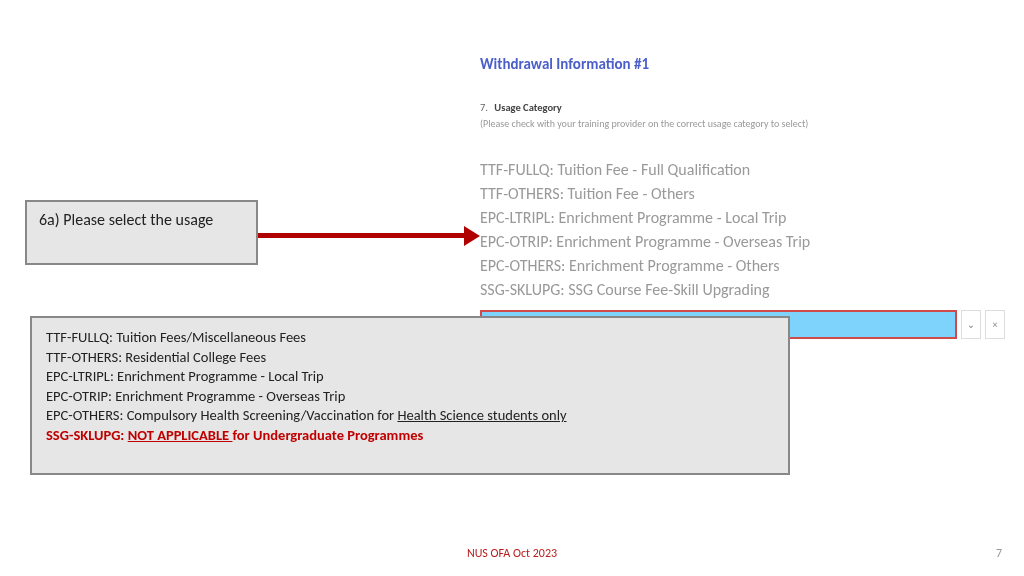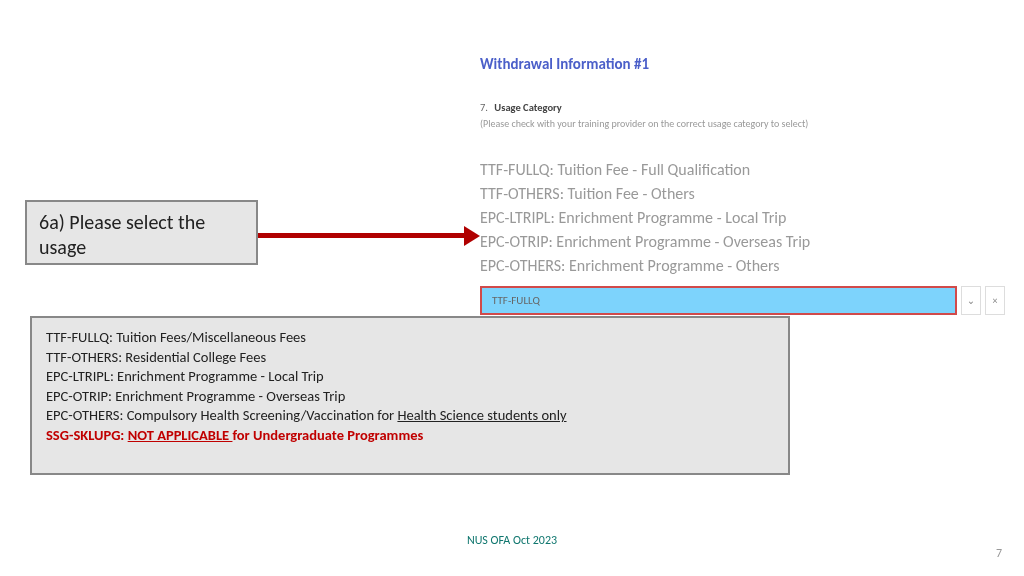--- a/index.html
+++ b/index.html
@@ -67,21 +67,21 @@
     }
     .callout {
       position: absolute;
       left: 25px;
       top: 200px;
       width: 233px;
       height: 65px;
       background: #e6e6e6;
       border: 2.5px solid #888;
       padding: 8px 12px;
-      font-size: 20px;
+      font-size: 16px;
       color: #222;
       line-height: 1.25;
     }
     .arrow {
       position: absolute;
       left: 258px;
       top: 230px;
       width: 222px;
       height: 12px;
     }
@@ -112,26 +112,26 @@
       border: 2.5px solid #888;
       padding: 10px 14px 14px;
       font-size: 14.5px;
       color: #222;
       line-height: 1.35;
     }
     .info-box .u { text-decoration: underline; }
     .info-box .red-bold { color: #c00000; font-weight: bold; }
     .footer {
       position: absolute;
-      bottom: 29px;
+      bottom: 16px;
       left: 0;
       width: 100%;
       text-align: center;
       font-size: 12px;
-      color: #0f766e;
+      color: #b91c1c;
     }
     .page-num {
       position: absolute;
       bottom: 16px;
       right: 22px;
       font-size: 12px;
       color: #999;
     }
   </style>
 </head>
@@ -143,20 +143,21 @@
     <span class="num">7.</span>
     <span class="name">Usage Category</span>
   </div>
   <div class="hint">(Please check with your training provider on the correct usage category to select)</div>
   <div class="options">
     <div>TTF-FULLQ: Tuition Fee - Full Qualification</div>
     <div>TTF-OTHERS: Tuition Fee - Others</div>
     <div>EPC-LTRIPL: Enrichment Programme - Local Trip</div>
     <div>EPC-OTRIP: Enrichment Programme - Overseas Trip</div>
     <div>EPC-OTHERS: Enrichment Programme - Others</div>
+    <div>SSG-SKLUPG: SSG Course Fee-Skill Upgrading</div>
   </div>
   <div class="select-row">
     <div class="select-box">TTF-FULLQ</div>
     <div class="select-ctrl">
       <span>⌄</span>
     </div>
     <div class="select-ctrl">
       <span>×</span>
     </div>
   </div>

